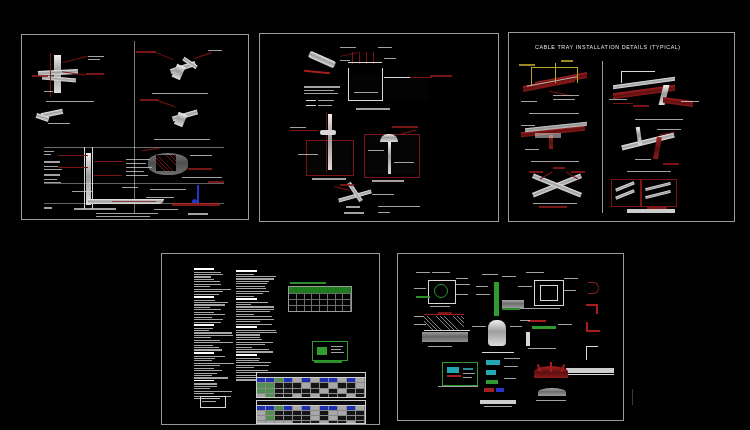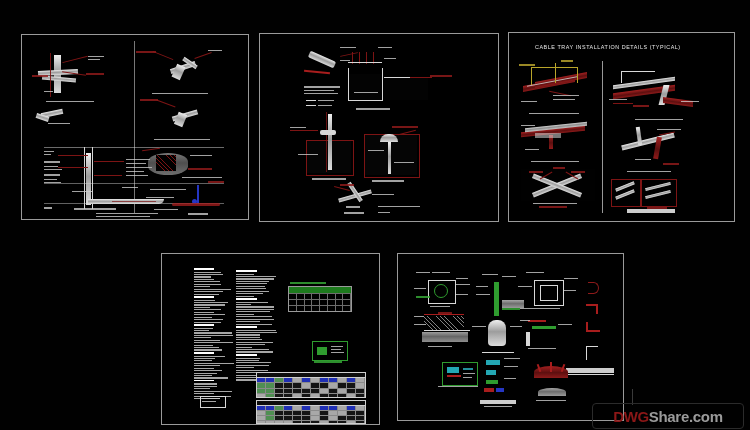--- a/index.html
+++ b/index.html
@@ -684,18 +684,14 @@
 
     <div class="grad-metal-r" style="left:136px;top:112px;width:34px;height:12px;border-radius:50% 50% 0 0;"></div>
     <div class="lnr2" style="left:140px;top:110px;width:2px;height:8px;transform:rotate(-20deg);"></div>
     <div class="lnr2" style="left:152px;top:108px;width:2px;height:10px;"></div>
     <div class="lnr2" style="left:164px;top:110px;width:2px;height:8px;transform:rotate(20deg);"></div>
     <div class="grad-metal" style="left:140px;top:134px;width:28px;height:8px;border-radius:50% 50% 0 0;opacity:.7;"></div>
     <div class="txt" style="left:138px;top:146px;width:30px;"></div>
   </div>
 
   <div id="wm-tick"></div>
-  <div id="watermark">
-    <span class="wm-dwg">DWG</span>
-      <span class="wm-share">Share.com</span>
-  </div>
 
 </div>
 
 </body></html>

